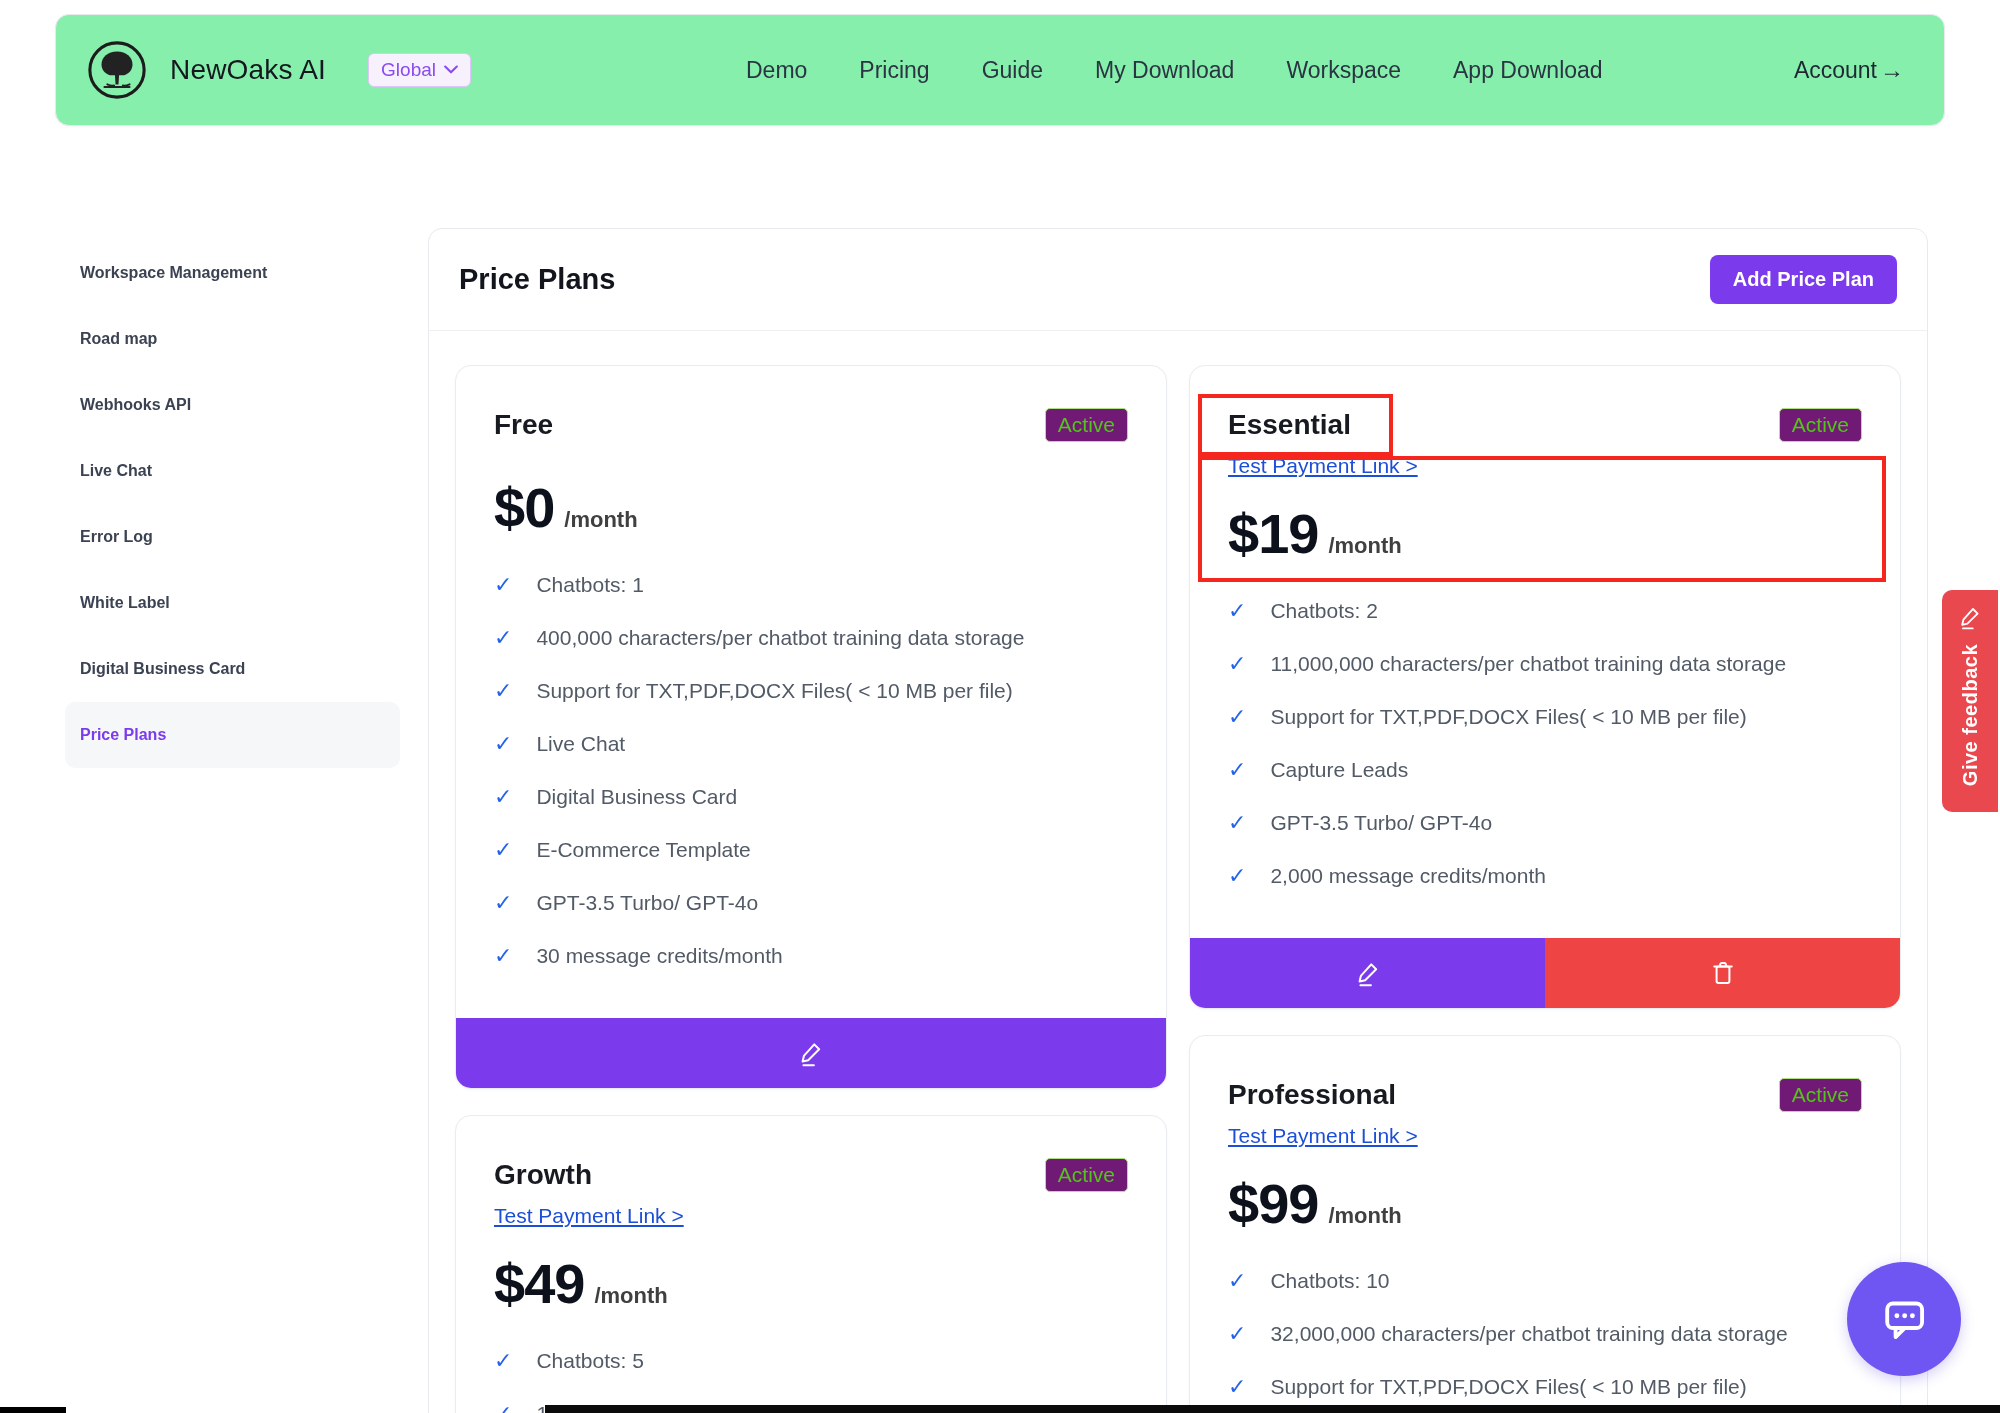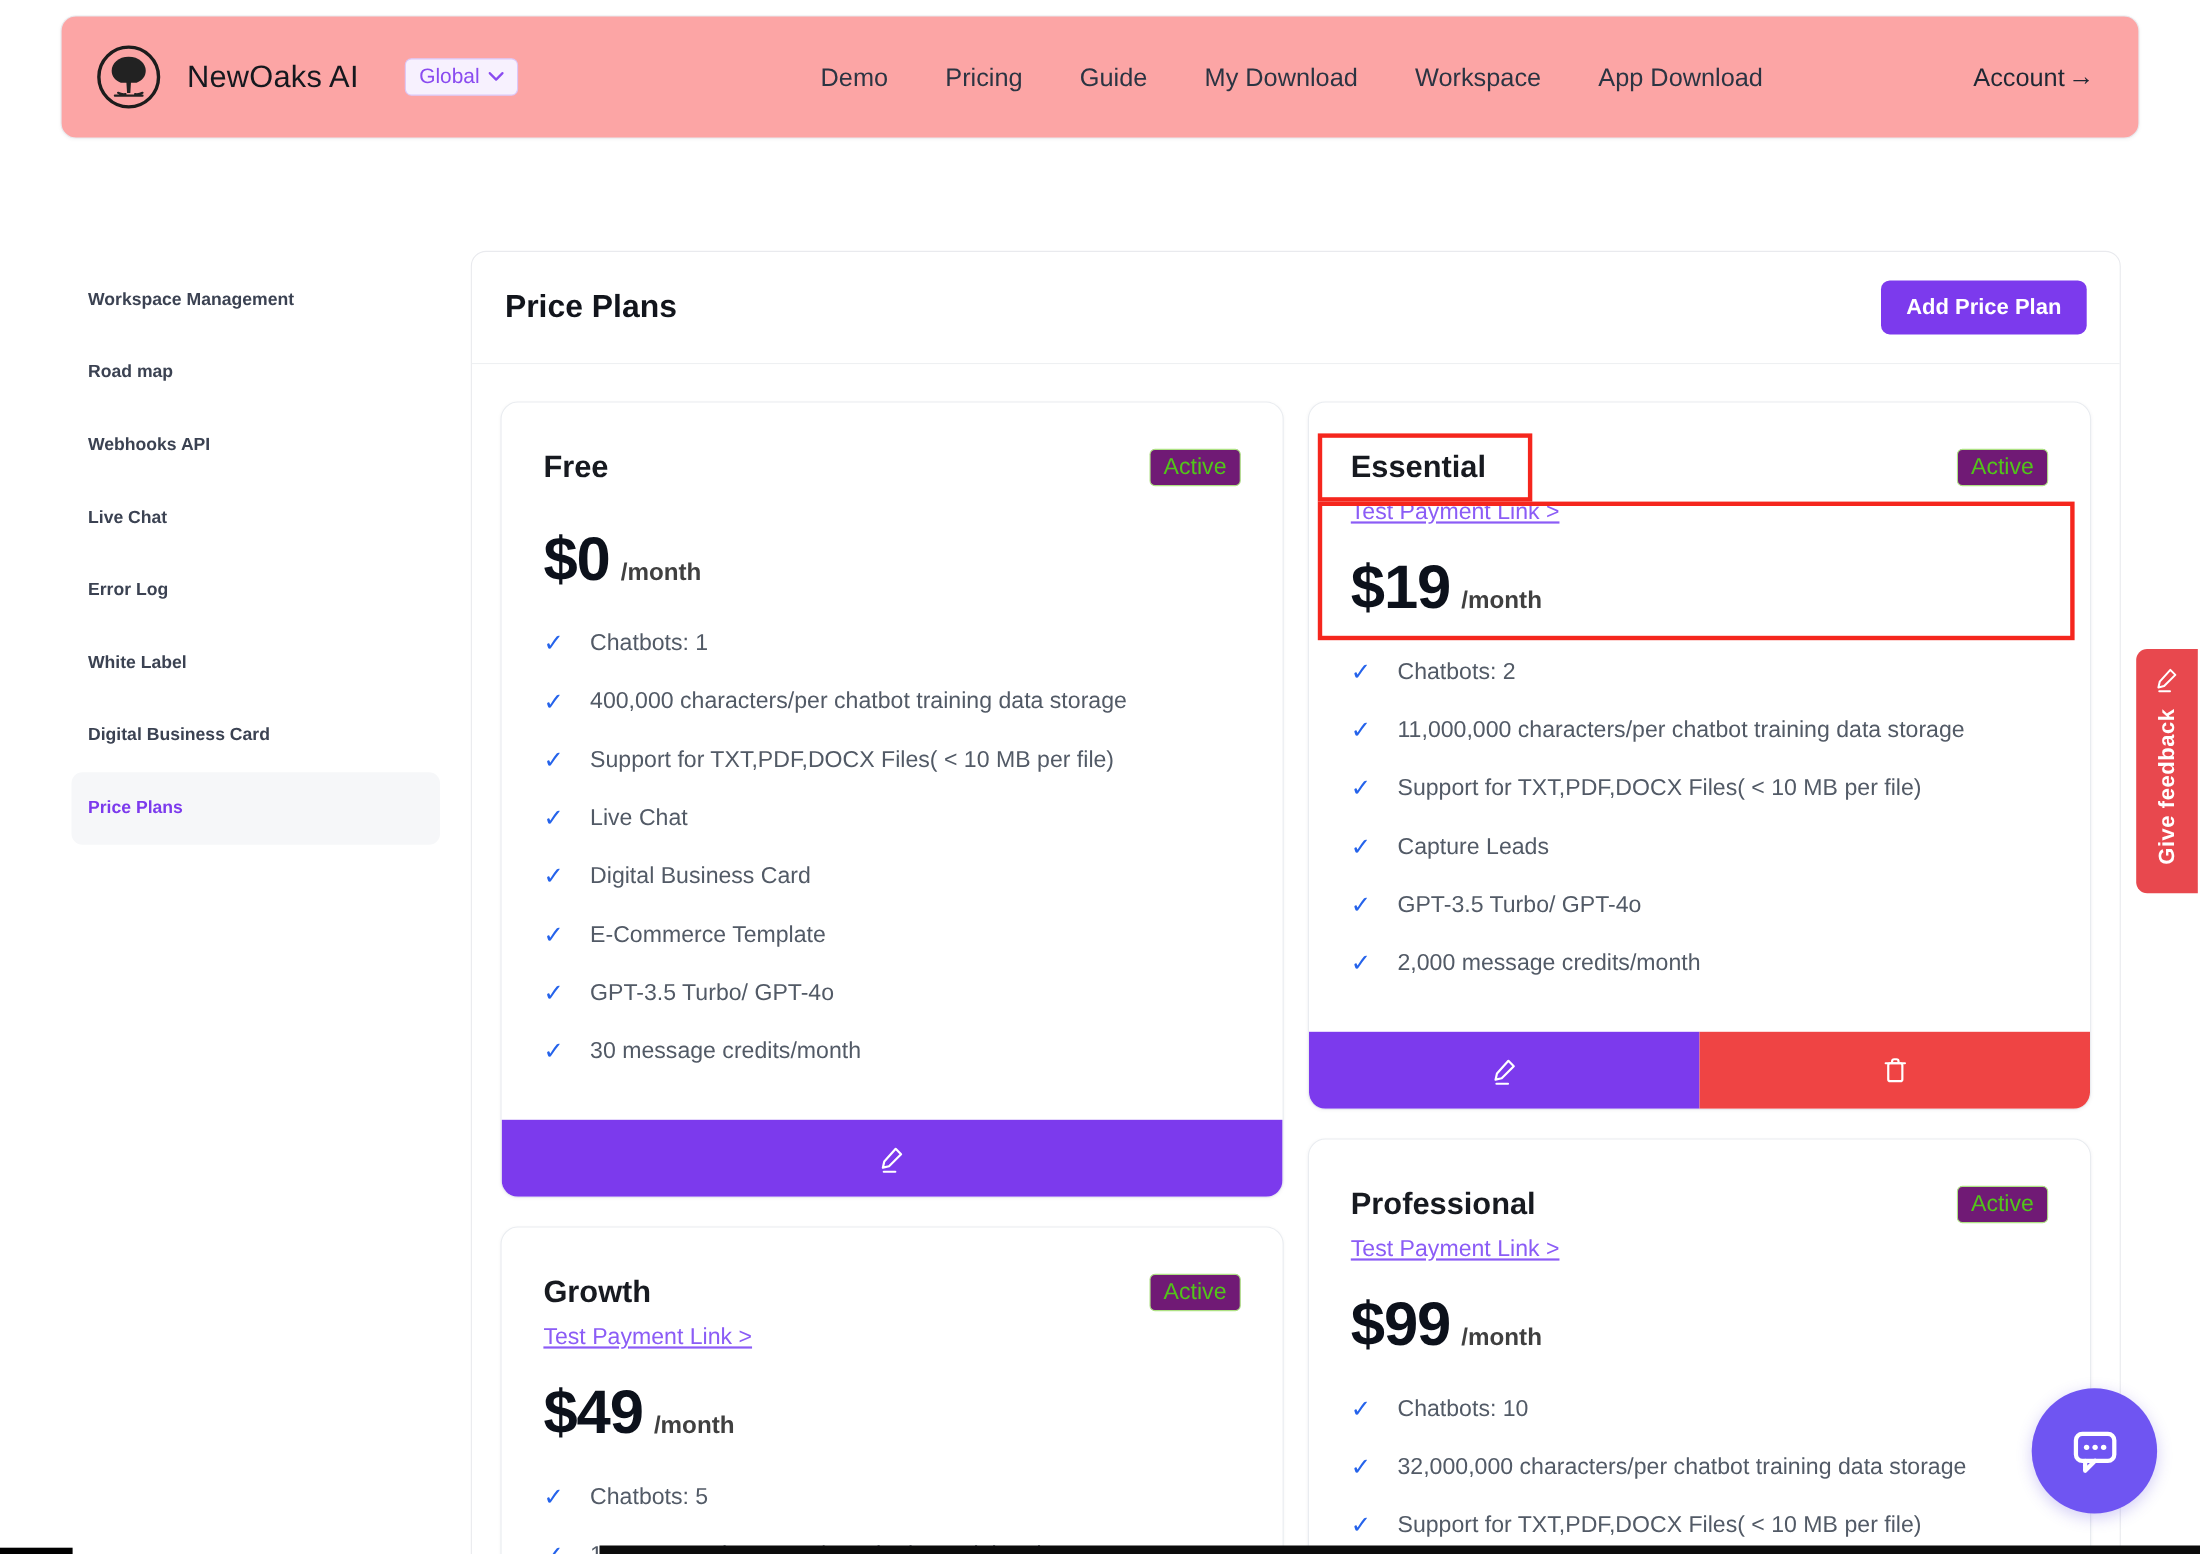--- a/index.html
+++ b/index.html
@@ -1,20 +1,20 @@
 <!DOCTYPE html>
 <html style="--accent: #7c3aed; --danger: #ef4444; --annotation: #f5261d; --link: #2a6df0; --check: #2563eb; --badge_text: #52c41a; --badge_bg: #f4fcee; --badge_border: #aee184; --feedback: #e8484e; --fab: #6f55f2;"><head>
 <meta charset="utf-8">
 <style>
   html,body{margin:0;padding:0;background:#fff;}
   .page{position:relative;width:2000px;height:1413px;overflow:hidden;background:#ffffff;
         font-family:"Liberation Sans","DejaVu Sans",sans-serif;color:#1f2430;}
 
   
-  .navbar{position:absolute;left:55px;top:14px;width:1888px;height:110px;background:#fca5a5;
+  .navbar{position:absolute;left:55px;top:14px;width:1888px;height:110px;background:#86efac;
           border:1px solid #e8eaee;border-radius:14px;box-shadow:0 1px 3px rgba(16,24,40,.04);}
   .brand{position:absolute;left:30px;top:0;height:110px;display:flex;align-items:center;}
   .logo{width:62px;height:62px;flex:0 0 auto;}
   .brand-name{margin-left:22px;font-size:28px;font-weight:500;color:#15181e;letter-spacing:.2px;}
   .region-badge{margin-left:42px;display:inline-flex;align-items:center;gap:8px;background:#f7f1fe;
           border:1px solid #dcc7f8;border-radius:6px;color:#8a4bf0;font-size:19px;padding:5px 12px;cursor:pointer;}
   .nav-links{position:absolute;left:690px;top:0;height:110px;display:flex;align-items:center;gap:52px;justify-content:flex-end;}
   .nav-link{font-size:23px;color:#2b3442;cursor:pointer;white-space:nowrap;}
   .account{position:absolute;right:40px;top:0;height:110px;display:flex;align-items:center;gap:3px;
            font-size:23px;color:#1f2733;cursor:pointer;}
@@ -40,21 +40,21 @@
   .col{display:flex;flex-direction:column;gap:26px;width:713px;box-sizing:border-box;}
 
   
   .plan-card{position:relative;background:#fff;border:1px solid #e9ecf0;border-radius:16px;
              padding:40px 38px 34px;box-sizing:border-box;overflow:hidden;
              box-shadow:0 1px 3px rgba(16,24,40,.04);display:flex;flex-direction:column;}
   .card-head{display:flex;justify-content:space-between;align-items:flex-end;}
   .plan-title{font-size:28px;font-weight:700;color:#171a20;margin:0;line-height:1.2;}
   .badge{background:#701a75;border:1px solid #aee184;color:#52c41a;font-size:21px;
          border-radius:5px;padding:4px 12px;margin-top:2px;white-space:nowrap;}
-  .pay-link{margin-top:12px;width:max-content;font-size:21px;color:#8b5cf6;
+  .pay-link{margin-top:12px;width:max-content;font-size:21px;color:#1d4ed8;
             text-decoration:underline;cursor:pointer;text-align:right;}
   .price-row{display:flex;align-items:baseline;gap:10px;margin-top:28px;width:max-content;}
   .price-row.no-link{margin-top:38px;}
   .price{font-size:56px;font-weight:800;color:#0c111b;letter-spacing:-1px;line-height:1;}
   .period{font-size:22px;font-weight:700;color:#404040;}
   .features{list-style:none;margin:34px 0 0;padding:0;}
   .features li{display:flex;align-items:flex-start;margin-bottom:24px;font-size:21px;
                line-height:29px;color:#525a66;}
   .check{color:#2563eb;font-weight:700;font-size:22px;margin-right:24px;flex:0 0 auto;}
   .card-actions{display:flex;height:70px;margin:24px -38px -34px;}

